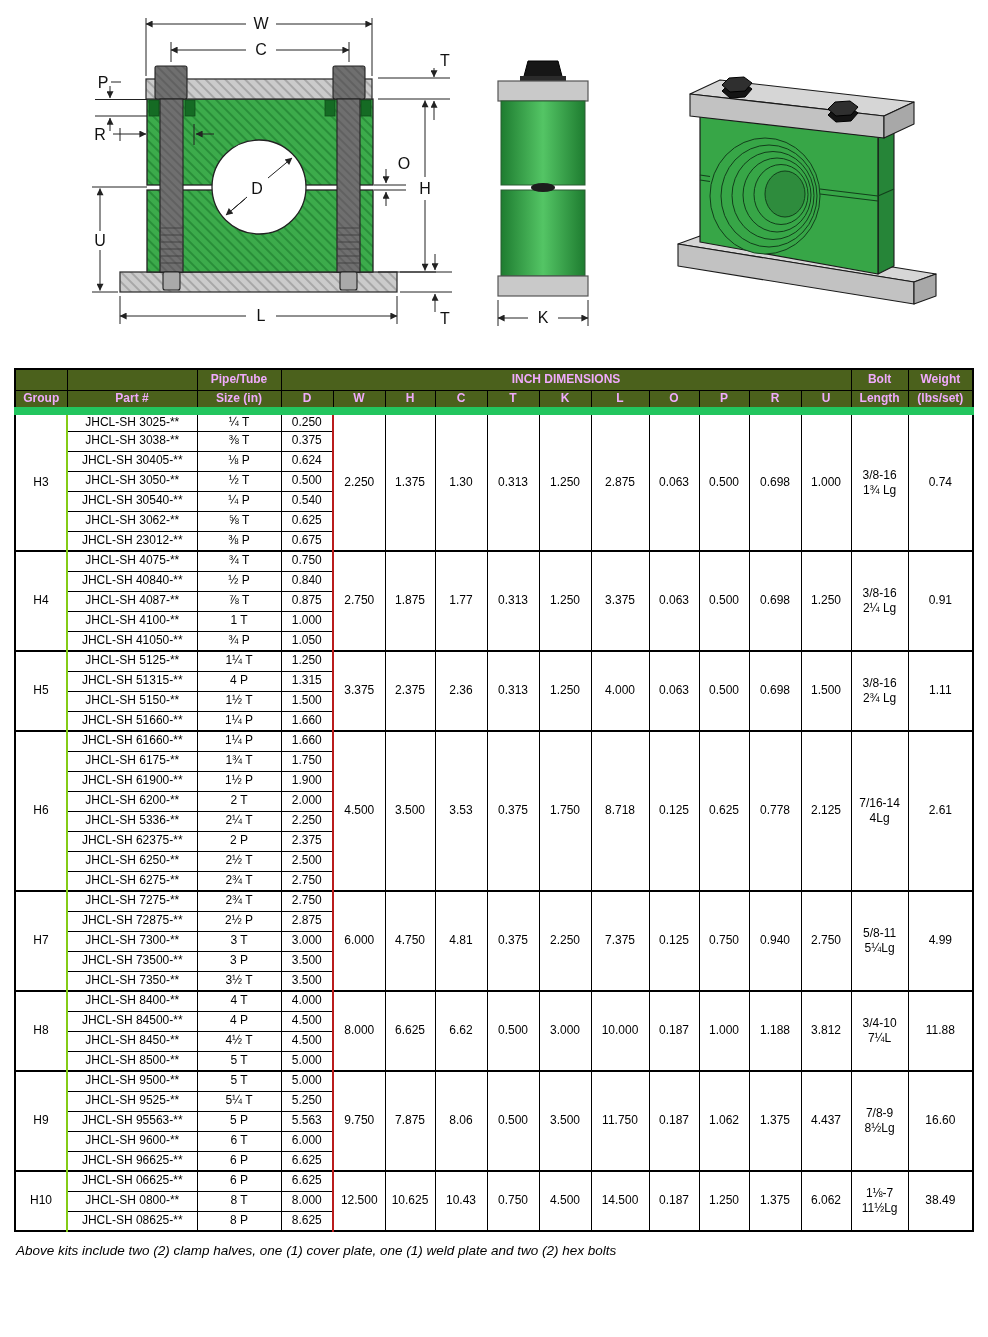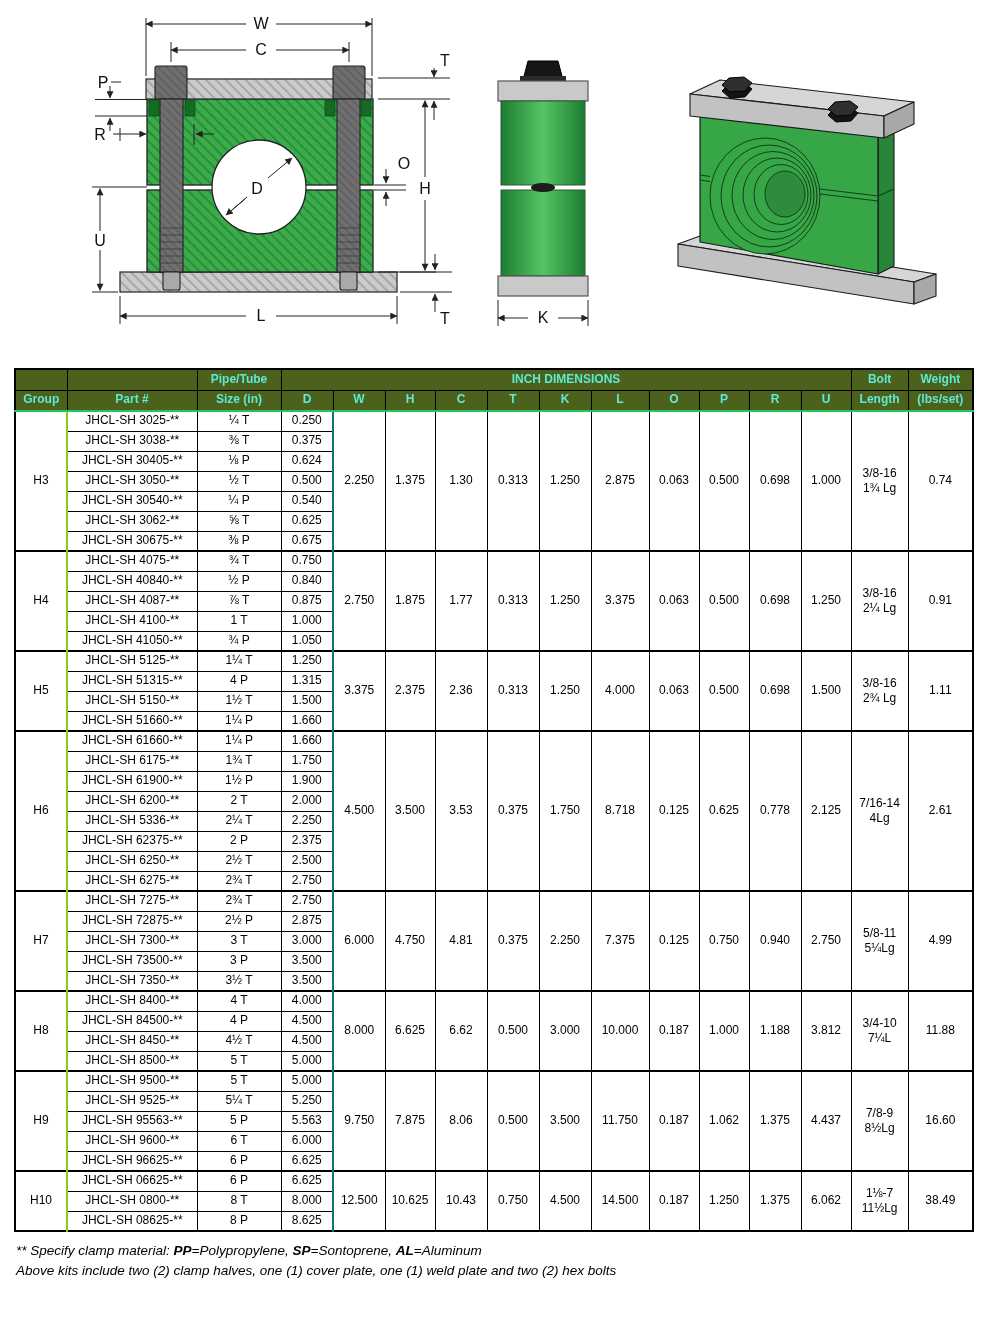--- a/index.html
+++ b/index.html
@@ -8,25 +8,25 @@
   .page { width:988px; }
   svg.diagram { display:block; margin-top:4px; }
   svg text { font-family:"Liberation Sans", sans-serif; fill:#111; }
   .dimlabel { font-size:16px; }
 
   .tablewrap { margin:16px 14px 0 14px; }
   table.spec { border-collapse:collapse; table-layout:fixed; width:960px;
                border:2px solid #000; font-size:12px; }
   table.spec th, table.spec td { border:1px solid #000; text-align:center;
                padding:0 2px; height:20px; line-height:1.15; overflow:hidden; }
-  table.spec th { background:#4b611c; color:#5eead4; font-weight:bold; font-size:12px; height:21px; }
-  table.spec thead tr:last-child th { border-bottom:2px solid #22c55e; }
+  table.spec th { background:#4b611c; color:#f0abfc; font-weight:bold; font-size:12px; height:21px; }
+  table.spec thead tr:last-child th { border-bottom:8px solid #22c55e; }
   table.spec tr.group-start td { border-top:2px solid #000; }
   table.spec td.group-cell { border-right:2px solid #84cc16; font-size:12px; }
-  table.spec td.dcol { border-right:2px solid #0f766e; }
+  table.spec td.dcol { border-right:2px solid #b91c1c; }
   table.spec td.bolt-cell { line-height:1.25;margin-left:36px; }
 
   .footnotes { margin:9px 0 0 16px; font-size:13.5px; line-height:1.5; font-style:italic; }
   .footnotes .seg-b { font-weight:bold; }
   .footnotes .seg-r { font-style:normal; }
 </style>
 </head>
 <body>
 
 <div class="page">
@@ -311,21 +311,21 @@
             <td>JHCL-SH 30540-**</td>
             <td>¼ P</td>
             <td class="dcol">0.540</td>
           </tr>
           <tr>
             <td>JHCL-SH 3062-**</td>
             <td>⅝ T</td>
             <td class="dcol">0.625</td>
           </tr>
           <tr>
-            <td>JHCL-SH 30675-**</td>
+            <td>JHCL-SH 23012-**</td>
             <td>⅜ P</td>
             <td class="dcol">0.675</td>
           </tr>
           <tr class="group-start">
             <td rowspan="5" class="group-cell">H4</td>
             <td>JHCL-SH 4075-**</td>
             <td>¾ T</td>
             <td class="dcol">0.750</td>
             <td rowspan="5">2.750</td>
             <td rowspan="5">1.875</td>
@@ -581,17 +581,16 @@
           <tr>
             <td>JHCL-SH 08625-**</td>
             <td>8 P</td>
             <td class="dcol">8.625</td>
           </tr>
         </tbody>
       </table>
 </div>
 
 <div class="footnotes">
-      <div><span>** Specify clamp material: </span><span class="seg-b">PP</span><span>=Polypropylene, </span><span class="seg-b">SP</span><span>=Sontoprene, </span><span class="seg-b">AL</span><span>=Aluminum</span></div>
       <div><span>Above kits include two (2) clamp halves, one (1) cover plate, one (1) weld plate and two (2) hex bolts</span></div>
     </div>
 
 </div>
 
 </body></html>

